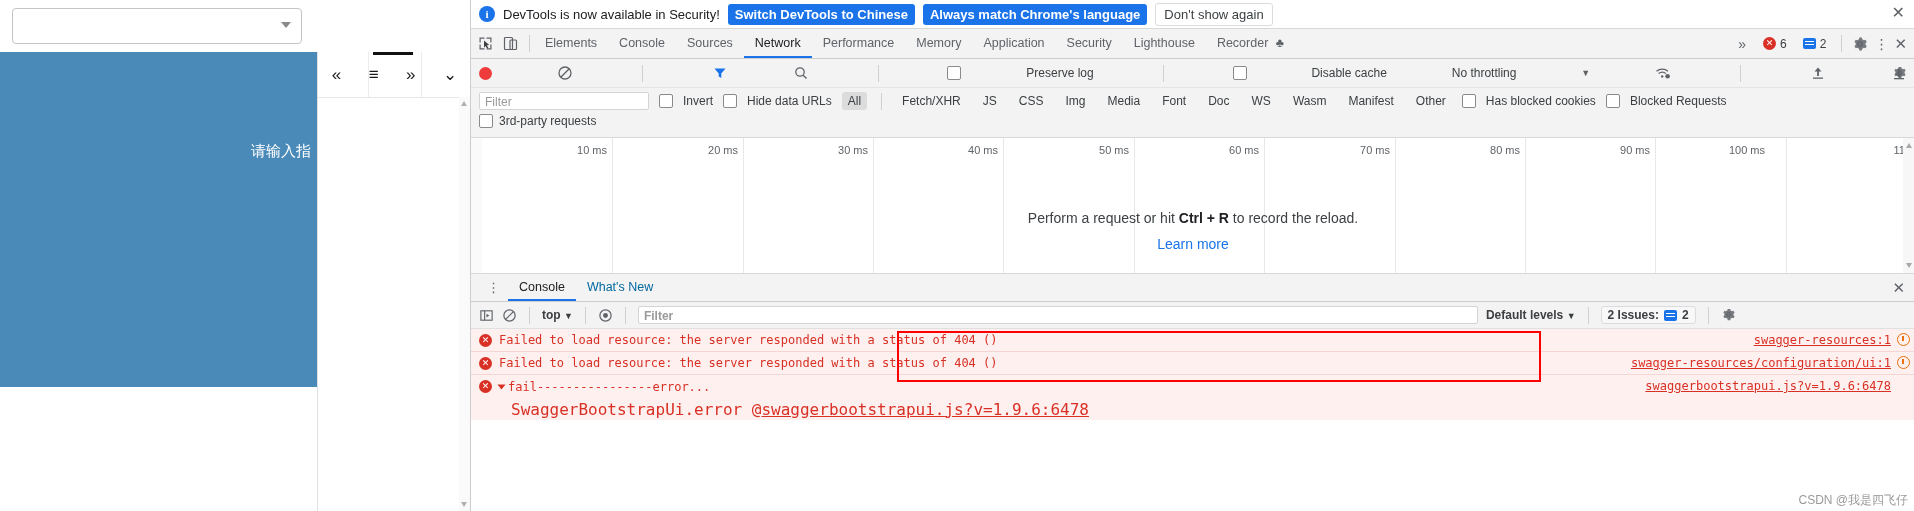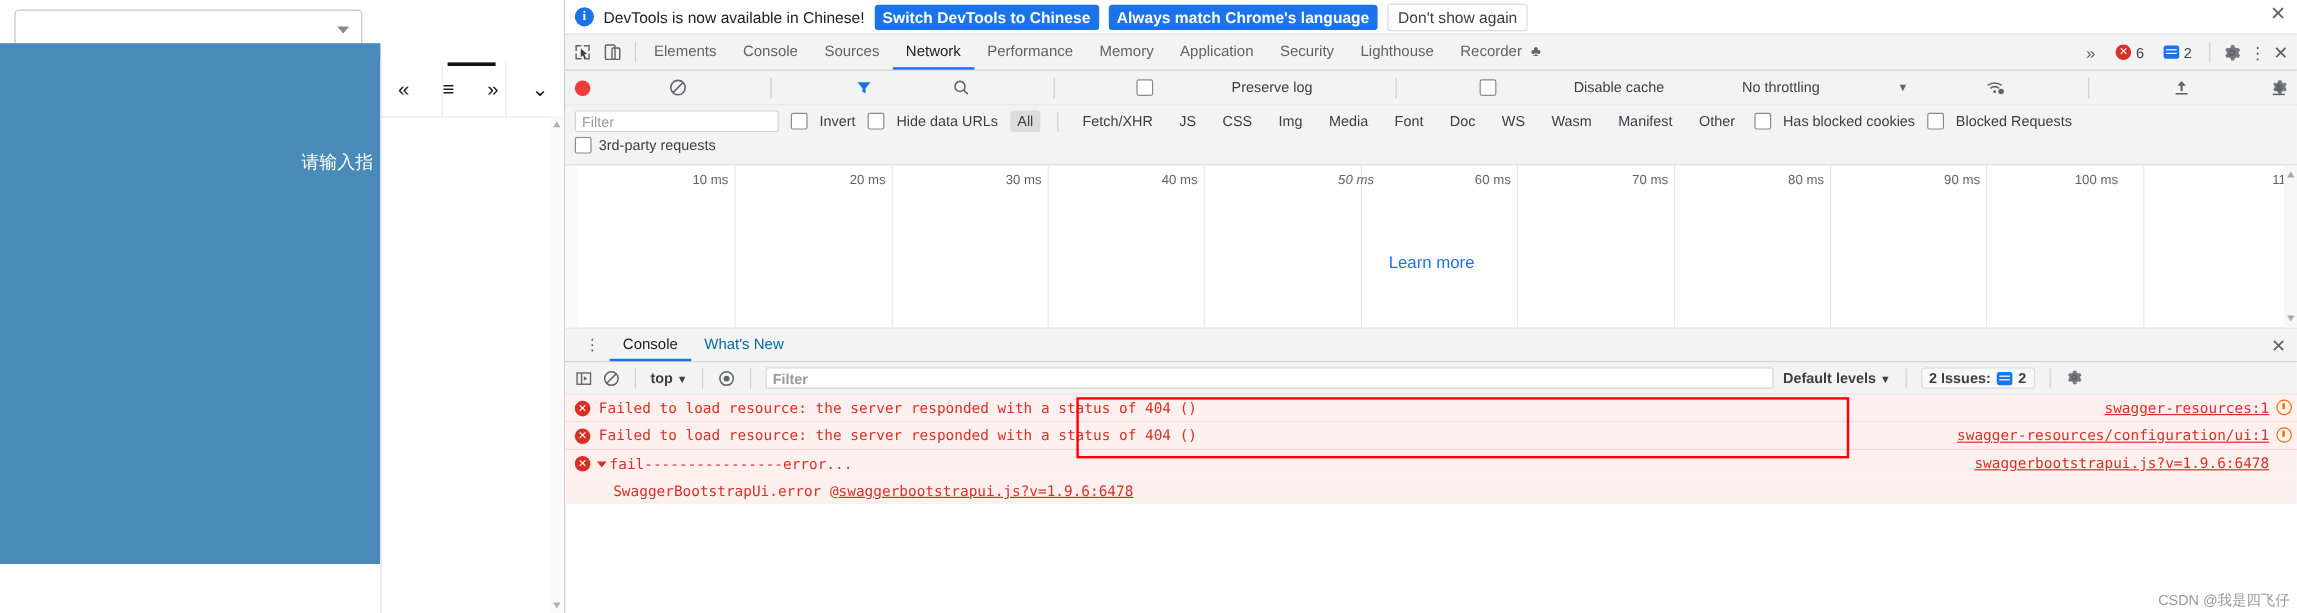--- a/index.html
+++ b/index.html
@@ -24,21 +24,21 @@
     position: absolute; left: 12px; top: 8px; width: 290px; height: 36px;
     border: 1px solid #c4c4c4; border-radius: 4px; background: #fff;
     box-sizing: border-box;
   }
   .wp-select .caret {
     position: absolute; right: 10px; top: 13px;
     width: 0; height: 0; border-left: 5px solid transparent;
     border-right: 5px solid transparent; border-top: 6px solid #8a8a8a;
   }
   .wp-blue {
-    position: absolute; left: 0; top: 36px; width: 317px; height: 434px;
+    position: absolute; left: 0; top: 52px; width: 317px; height: 335px;
     background: #4a8ab8;
   }
   .wp-blue-text {
     position: absolute; right: 6px; top: 90px;
     color: #ffffff; font-size: 15px; white-space: nowrap;
   }
   .wp-right-panel {
     position: absolute; left: 317px; top: 52px; width: 153px; height: 459px;
     background: #ffffff; border-left: 1px solid #e0e0e0;
   }
@@ -296,21 +296,21 @@
     font-family: "DejaVu Sans Mono", monospace; font-size: 12px; color: #d93025;
   }
   .tri {
     width: 0; height: 0; border-left: 5px solid #d93025;
     border-top: 4px solid transparent; border-bottom: 4px solid transparent;
     margin-right: 4px; transform: rotate(90deg); cursor: pointer;
   }
   .crow4 {
     position: relative; background: #fdf0ef; height: 22px; display: flex;
     align-items: center; padding-left: 40px;
-    font-family: "DejaVu Sans Mono", monospace; font-size: 12px; color: #d93025;
+    font-family: "DejaVu Sans Mono", monospace; font-size: 16px; color: #d93025;
   }
   .crow4 a { color: #d93025; text-decoration: underline; cursor: pointer; }
   .crow3-link {
     position: absolute; right: 24px; top: 4px; font-size: 12px; color: #d93025;
     text-decoration: underline; cursor: pointer;
     font-family: "DejaVu Sans Mono", monospace;
   }
 
   
   .redbox {
@@ -351,21 +351,21 @@
         <div class="arrow-up"></div>
         <div class="arrow-dn"></div>
       </div>
     </div>
   </div>
 
   <div class="devtools">
 
     <div class="banner">
       <div class="info-icon">i</div>
-      <div class="banner-text">DevTools is now available in Chinese!</div>
+      <div class="banner-text">DevTools is now available in Security!</div>
       <button class="btn-blue">Switch DevTools to Chinese</button>
       <button class="btn-blue">Always match Chrome's language</button>
       <button class="btn-plain">Don't show again</button>
       <span class="banner-close">✕</span>
     </div>
 
     <div class="tabstrip">
       <div class="tool-icons">
         <span class="ti">
           <svg width="17" height="17" viewBox="0 0 17 17">
@@ -515,34 +515,37 @@
       <div class="tl-ticks" id="tl-ticks">
           <div class="tl-tick" style="left: 130px;"></div>
           <div class="tl-label" style="left: 130px;">10 ms</div>
           <div class="tl-tick" style="left: 261px;"></div>
           <div class="tl-label" style="left: 261px;">20 ms</div>
           <div class="tl-tick" style="left: 391px;"></div>
           <div class="tl-label" style="left: 391px;">30 ms</div>
           <div class="tl-tick" style="left: 521px;"></div>
           <div class="tl-label" style="left: 521px;">40 ms</div>
           <div class="tl-tick" style="left: 652px;"></div>
-          <div class="tl-label" style="left: 668px; font-style: italic;">50 ms</div>
+          <div class="tl-label" style="left: 652px;">50 ms</div>
           <div class="tl-tick" style="left: 782px;"></div>
           <div class="tl-label" style="left: 782px;">60 ms</div>
           <div class="tl-tick" style="left: 913px;"></div>
           <div class="tl-label" style="left: 913px;">70 ms</div>
           <div class="tl-tick" style="left: 1043px;"></div>
           <div class="tl-label" style="left: 1043px;">80 ms</div>
           <div class="tl-tick" style="left: 1173px;"></div>
           <div class="tl-label" style="left: 1173px;">90 ms</div>
           <div class="tl-tick" style="left: 1304px;"></div>
           <div class="tl-label" style="left: 1288px;">100 ms</div>
           <div class="tl-label" style="left: 1434px;">110</div>
         </div>
       <div class="tl-center">
+        <div class="l2">
+          <span>Perform a request or hit </span><kbd>Ctrl + R</kbd><span> to record the reload.</span>
+        </div>
         <div class="l3">Learn more</div>
       </div>
       <div class="tl-right-scroll">
         <div class="a-up"></div>
         <div class="a-dn"></div>
       </div>
     </div>
 
     <div class="drawer">
       <div class="drawer-tabs">

